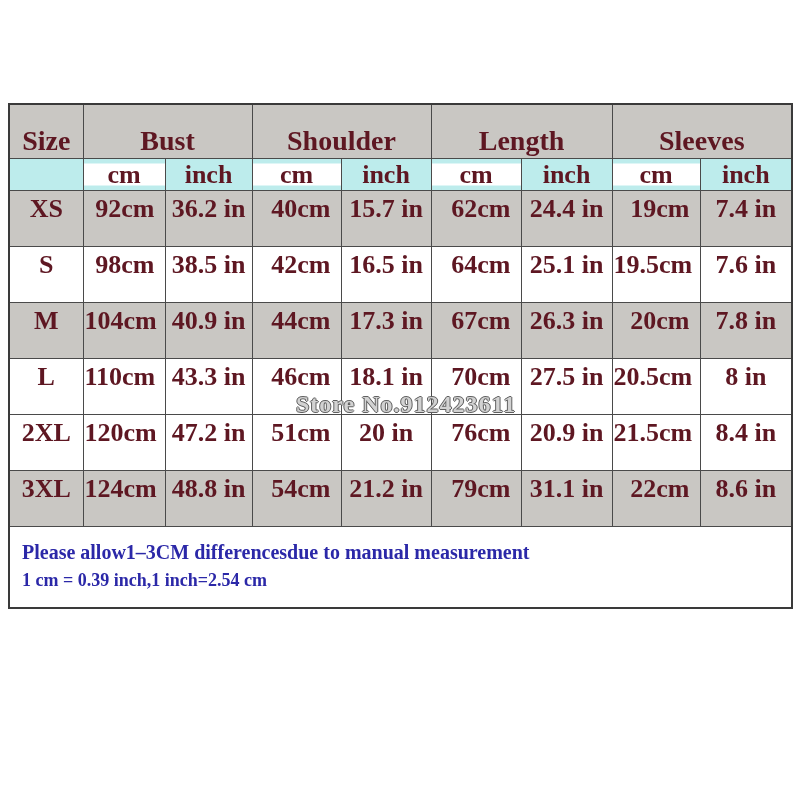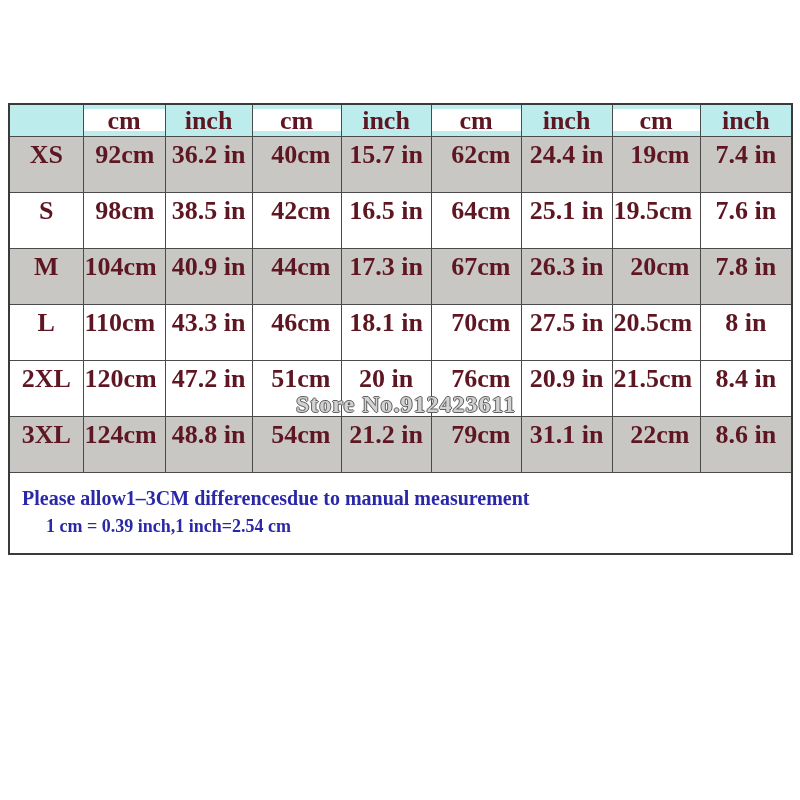--- a/index.html
+++ b/index.html
@@ -69,21 +69,21 @@
   
   tr.note-row td{
     height:74px;
     background:#ffffff;
     color:var(--note-blue);
     text-align:left;
     vertical-align:middle;
     padding:2px 10px 4px 12px;
   }
   .note-line-1{font-weight:bold;font-size:20px;line-height:1.45;}
-  .note-line-2{font-weight:bold;font-size:18px;line-height:1.45;margin-left:24px;}
+  .note-line-2{font-weight:bold;font-size:18px;line-height:1.45;}
   
   .watermark{
     position:absolute;
     left:296px;
     top:391px;
     font-size:24px;
     font-weight:bold;
     letter-spacing:1px;
     color:#d2d2d2;
     text-shadow:1px 0 0 #5f5f5f,-1px 0 0 #5f5f5f,0 1px 0 #5f5f5f,0 -1px 0 #5f5f5f;
@@ -102,20 +102,27 @@
         <col style="width:82px">
           <col style="width:87px">
         <col style="width:89px">
           <col style="width:90px">
         <col style="width:90px">
           <col style="width:91px">
         <col style="width:88px">
           <col style="width:92px">
       </colgroup>
       <tbody>
+        <tr class="group-row">
+          <td>Size</td>
+          <td colspan="2">Bust</td>
+          <td colspan="2">Shoulder</td>
+          <td colspan="2">Length</td>
+          <td colspan="2">Sleeves</td>
+        </tr>
         <tr class="unit-row">
           <td class="cyan"></td>
           <td class="cm-unit">cm</td>
           <td class="cyan">inch</td>
           <td class="cm-unit">cm</td>
           <td class="cyan">inch</td>
           <td class="cm-unit">cm</td>
           <td class="cyan">inch</td>
           <td class="cm-unit">cm</td>
           <td class="cyan">inch</td>

